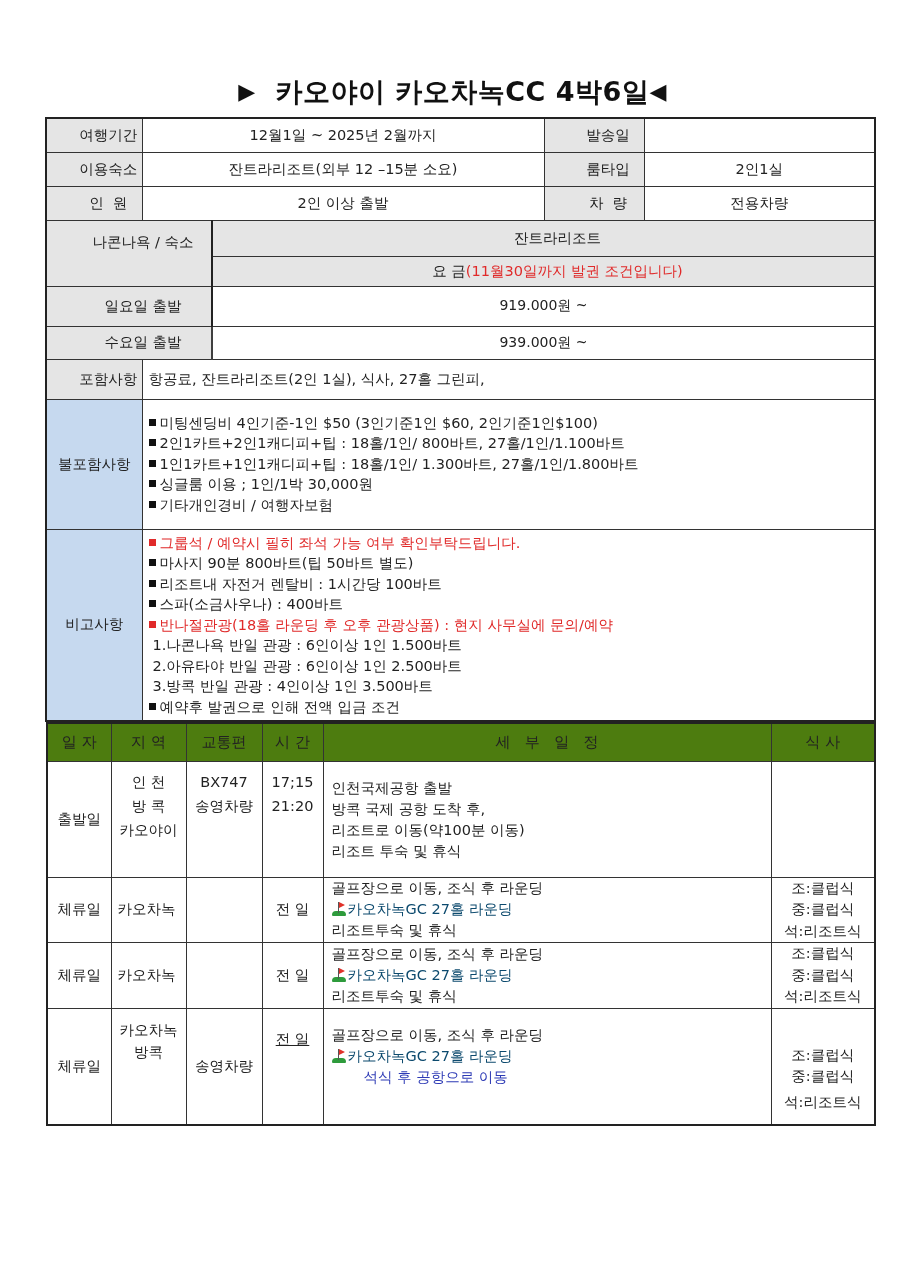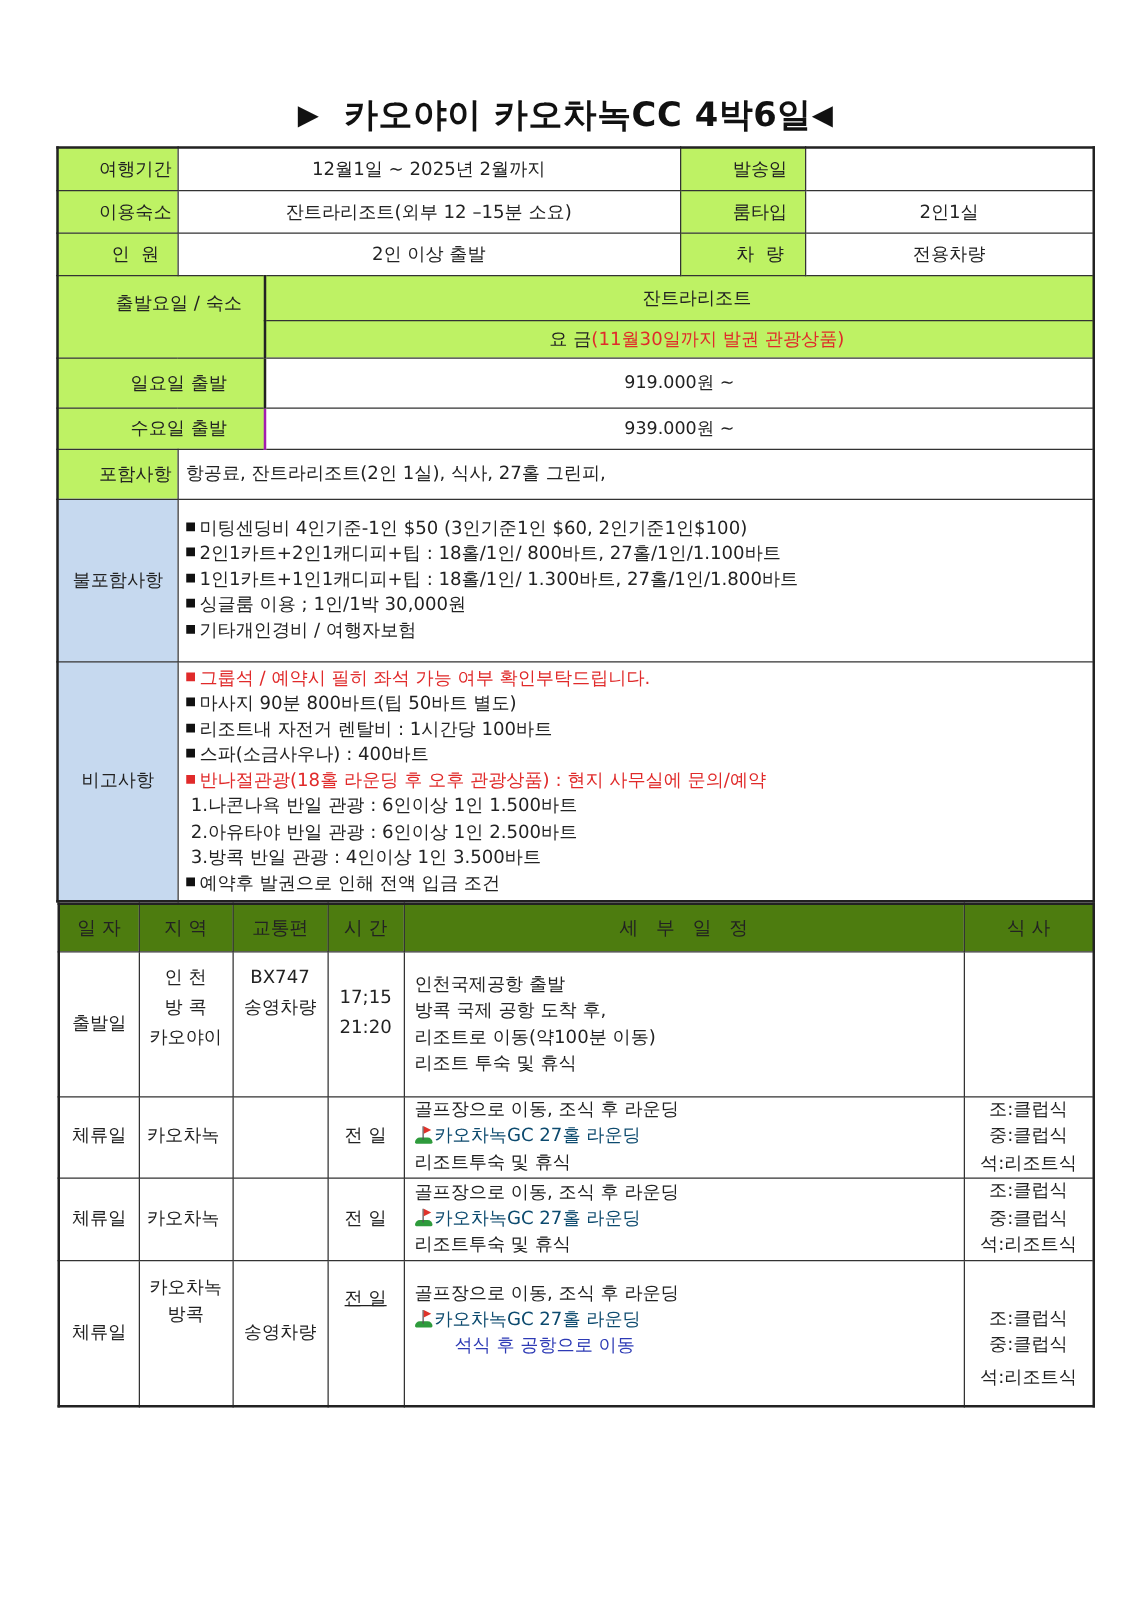--- a/index.html
+++ b/index.html
@@ -10,21 +10,21 @@
     position: absolute; left: 0; top: 74px; width: 905px; text-align: center;
     font-size: 27px; font-weight: bold; color: #111; letter-spacing: 0.5px;
   }
   .title .arr { font-size: 22px; vertical-align: 2px; }
 
   table { border-collapse: collapse; table-layout: fixed; position: absolute; }
   td { border: 1px solid #333; font-size: 14.5px; color: #222; }
 
   
   .info { left: 45px; top: 117px; width: 829px; border: 2px solid #222; }
-  .info td.lbl { background: #bef264; text-align: center; padding-left: 28px; }
+  .info td.lbl { background: #e5e5e5; text-align: center; padding-left: 28px; }
   .info td.val { text-align: center; }
   .info td.lbl2 { background: #c6d9ef; text-align: center; }
   .info tr.r34 td { height: 34px; }
   .red { color: #e02a2a; }
   .blue { color: #2d3ab5; margin-left: 32px; }
   .mag { color: #0c4a6e; }
   .info td.list { text-align: left; padding: 3px 0 3px 6px; line-height: 20.5px; }
   .bul { display: inline-block; width: 7px; height: 7px; background: #111; margin-right: 4px; vertical-align: 2px; }
   .bul.r { background: #e02a2a; }
   .sub { padding-left: 4px; }
@@ -71,34 +71,34 @@
     <td class="lbl">룸타입</td>
     <td class="val">2인1실</td>
   </tr>
   <tr class="r34">
     <td class="lbl" style="white-space:pre">인  원</td>
     <td class="val" colspan="2">2인 이상 출발</td>
     <td class="lbl" style="white-space:pre">차  량</td>
     <td class="val">전용차량</td>
   </tr>
   <tr style="height:36px">
-    <td class="lbl" colspan="2" rowspan="2" style="vertical-align:top;padding-top:12px;border-right:2px solid #222">출발요일 / 숙소</td>
+    <td class="lbl" colspan="2" rowspan="2" style="vertical-align:top;padding-top:12px;border-right:2px solid #222">나콘나욕 / 숙소</td>
     <td class="lbl" colspan="3">잔트라리조트</td>
   </tr>
   <tr style="height:30px">
     <td class="lbl" colspan="3">
-      <span>요 금</span><span class="red">(11월30일까지 발권 관광상품)</span>
+      <span>요 금</span><span class="red">(11월30일까지 발권 조건입니다)</span>
     </td>
   </tr>
   <tr style="height:40px">
     <td class="lbl" colspan="2" style="border-right:2px solid #222">일요일 출발</td>
     <td class="val" colspan="3" style="font-size:14px">919.000원 ~</td>
   </tr>
   <tr style="height:33px">
-    <td class="lbl" colspan="2" style="border-right:2px solid #a21caf">수요일 출발</td>
+    <td class="lbl" colspan="2" style="border-right:2px solid #404040">수요일 출발</td>
     <td class="val" colspan="3" style="font-size:14px">939.000원 ~</td>
   </tr>
   <tr style="height:40px">
     <td class="lbl">포함사항</td>
     <td class="list" colspan="4">항공료, 잔트라리조트(2인 1실), 식사, 27홀 그린피,</td>
   </tr>
   <tr style="height:130px">
     <td class="lbl2">불포함사항</td>
     <td class="list" colspan="4">
       <div><span class="bul"></span><span>미팅센딩비 4인기준-1인 $50 (3인기준1인 $60, 2인기준1인$100)</span></div>
@@ -148,21 +148,21 @@
     <td>출발일</td>
     <td style="vertical-align:top;padding-top:8px;line-height:24px">
       <div>인 천</div>
       <div>방 콕</div>
       <div>카오야이</div>
     </td>
     <td style="vertical-align:top;padding-top:8px;line-height:24px">
       <div>BX747</div>
       <div>송영차량</div>
     </td>
-    <td style="vertical-align:top;padding-top:24px;line-height:24px">
+    <td style="vertical-align:top;padding-top:8px;line-height:24px">
       <div>17;15</div>
       <div>21:20</div>
     </td>
     <td class="detail" style="vertical-align:top;padding-top:16px">
       <div>인천국제공항 출발</div>
       <div>방콕 국제 공항 도착 후,</div>
       <div>리조트로 이동(약100분 이동)</div>
       <div>리조트 투숙 및 휴식</div>
     </td>
     <td class="meal"></td>

